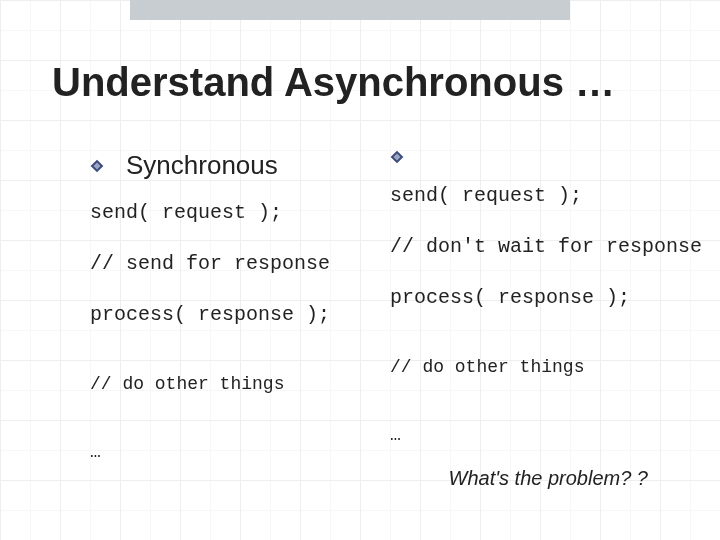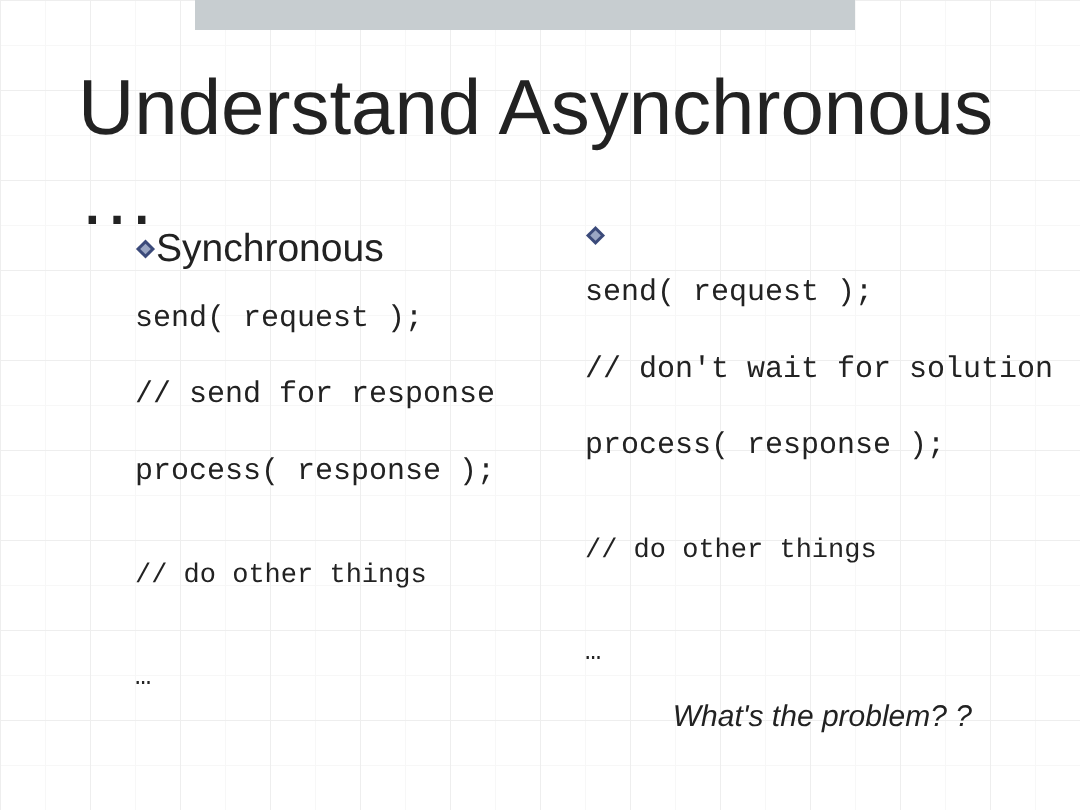--- a/index.html
+++ b/index.html
@@ -27,27 +27,27 @@
   .topbar {
     position: absolute;
     left: 130px;
     right: 150px;
     top: 0;
     height: 20px;
     background: #c7cdd0;
   }
   .title {
     position: absolute;
-    top: 42px;
+    top: 60px;
     left: 52px;
     font-family: "Tahoma", "Verdana", sans-serif;
-    font-size: 52px;
+    font-size: 40px;
     color: #222;
     letter-spacing: 0px;
-    font-weight: 400;
+    font-weight: 700;
   }
   .content {
     position: absolute;
     top: 150px;
     left: 90px;
     right: 30px;
     bottom: 30px;
   }
   .columns {
     display: flex;
@@ -55,21 +55,21 @@
   }
   .col {
     width: 300px;
   }
   .col + .col {
     margin-left: 10px;
   }
   .heading-row {
     display: flex;
     align-items: center;
-    gap: 0;
+    gap: 22px;
     margin-bottom: 20px;
   }
   .bullet-icon {
     width: 14px;
     height: 14px;
     position: relative;
     flex: none;
   }
   .bullet-icon svg { display: block; }
   .heading {
@@ -141,21 +141,21 @@
         <div class="heading-row">
           <span class="bullet-icon">
             <svg width="14" height="14" viewBox="0 0 14 14">
               <rect x="2.5" y="2.5" width="9" height="9" transform="rotate(45 7 7)" fill="#3b4a7a"></rect>
               <rect x="4.5" y="4.5" width="5" height="5" transform="rotate(45 7 7)" fill="#9aa6c4"></rect>
             </svg>
           </span>
         </div>
         <div class="code-block">
           <div class="line">send( request );</div>
-          <div class="line">// don't wait for solution</div>
+          <div class="line">// don't wait for response</div>
           <div class="line">process( response );</div>
           <div class="multiline">
             <div class="ln">// do other things</div>
             <div class="ln">…</div>
           </div>
         </div>
       </div>
 
     </div>
   </div>

